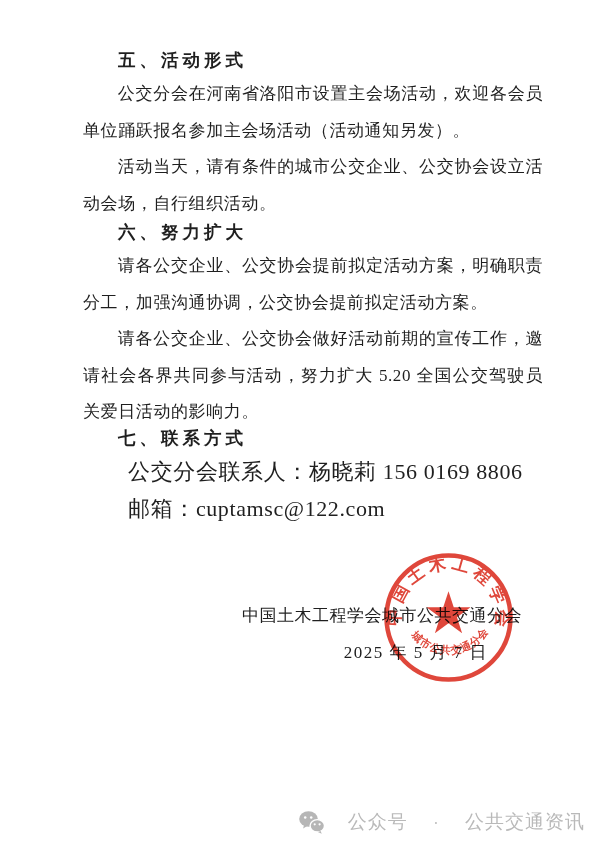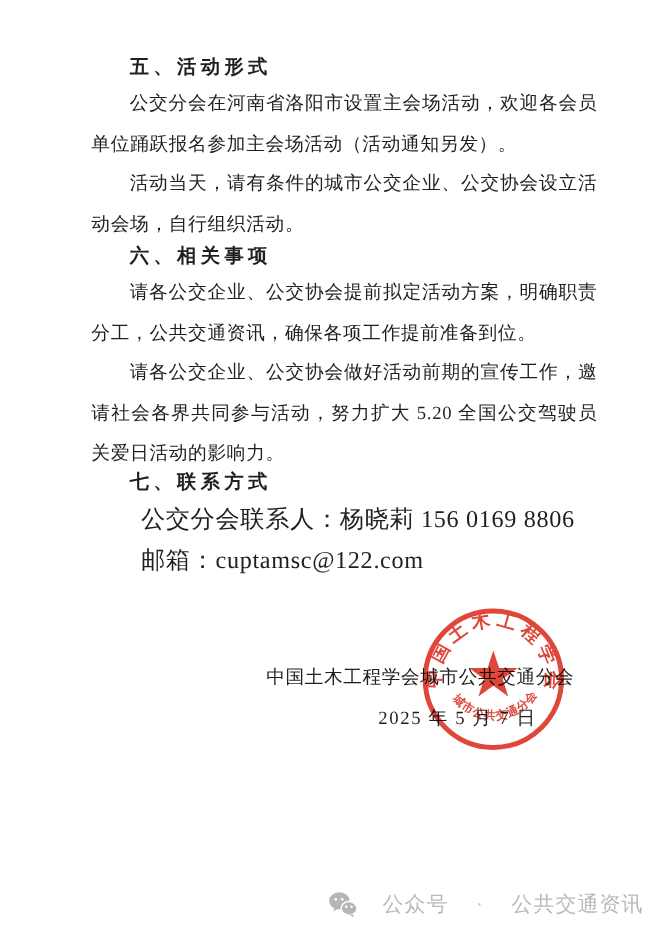--- a/index.html
+++ b/index.html
@@ -60,22 +60,22 @@
 
 <div class="page">
 
   <div class="section" id="sec-1">
     <div class="heading">五、活动形式</div>
     <div class="para">公交分会在河南省洛阳市设置主会场活动，欢迎各会员单位踊跃报名参加主会场活动（活动通知另发）。</div>
     <div class="para">活动当天，请有条件的城市公交企业、公交协会设立活动会场，自行组织活动。</div>
   </div>
 
   <div class="section" id="sec-2">
-    <div class="heading">六、相关事项</div>
-    <div class="para">请各公交企业、公交协会提前拟定活动方案，明确职责分工，公共交通资讯，确保各项工作提前准备到位。</div>
+    <div class="heading">六、努力扩大</div>
+    <div class="para">请各公交企业、公交协会提前拟定活动方案，明确职责分工，加强沟通协调，公交协会提前拟定活动方案。</div>
     <div class="para">请各公交企业、公交协会做好活动前期的宣传工作，邀请社会各界共同参与活动，努力扩大 5.20 全国公交驾驶员关爱日活动的影响力。</div>
   </div>
 
   <div class="section" id="sec-3">
     <div class="heading">七、联系方式</div>
     <div class="contact-line">公交分会联系人：杨晓莉 156 0169 8806</div>
     <div class="contact-line">邮箱：cuptamsc@122.com</div>
   </div>
 
   <div class="sig-org">中国土木工程学会城市公共交通分会</div>

